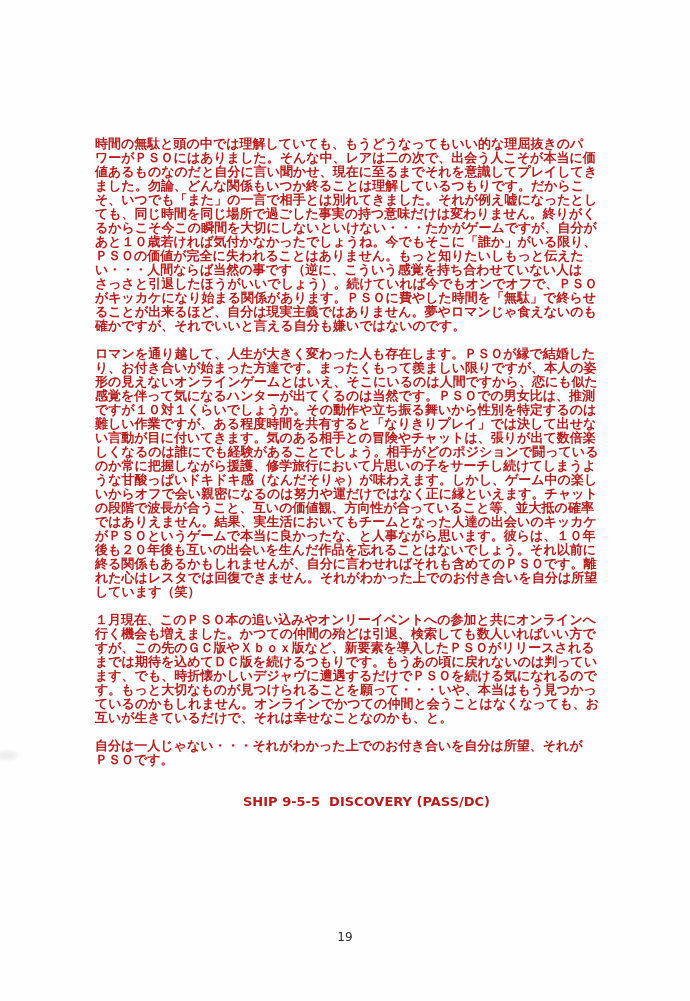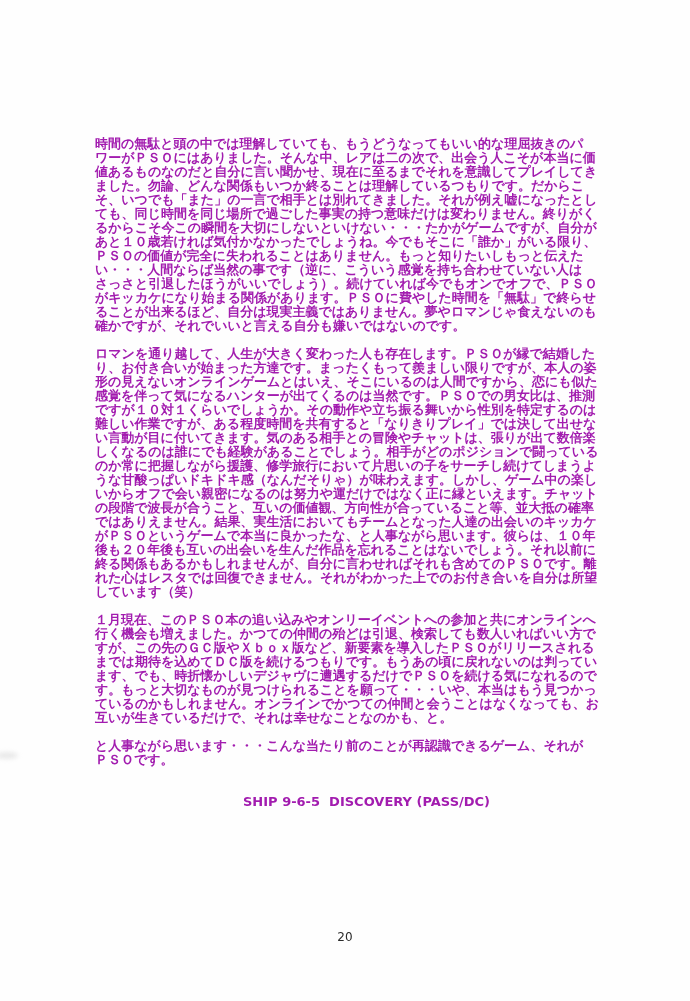--- a/index.html
+++ b/index.html
@@ -16,21 +16,21 @@
     font-family: "DejaVu Sans", sans-serif;
   }
   .text-block {
     position: absolute;
     left: 95px;
     top: 137px;
     width: 516px;
     font-size: 13px;
     line-height: 14px;
     font-weight: 700;
-    color: #a21caf;
+    color: #b91c1c;
     letter-spacing: 0px;
   }
   .text-block p {
     margin: 0 0 14px 0;
     white-space: pre-line;
     text-align: left;
   }
   .signature {
     margin-top: 26px !important;
     padding-left: 92px;
@@ -103,22 +103,22 @@
 れた心はレスタでは回復できません。それがわかった上でのお付き合いを自分は所望
 しています（笑）</p>
     <p>１月現在、このＰＳＯ本の追い込みやオンリーイベントへの参加と共にオンラインへ
 行く機会も増えました。かつての仲間の殆どは引退、検索しても数人いればいい方で
 すが、この先のＧＣ版やＸｂｏｘ版など、新要素を導入したＰＳＯがリリースされる
 までは期待を込めてＤＣ版を続けるつもりです。もうあの頃に戻れないのは判ってい
 ます、でも、時折懐かしいデジャヴに遭遇するだけでＰＳＯを続ける気になれるので
 す。もっと大切なものが見つけられることを願って・・・いや、本当はもう見つかっ
 ているのかもしれません。オンラインでかつての仲間と会うことはなくなっても、お
 互いが生きているだけで、それは幸せなことなのかも、と。</p>
-    <p>と人事ながら思います・・・こんな当たり前のことが再認識できるゲーム、それが
+    <p>自分は一人じゃない・・・それがわかった上でのお付き合いを自分は所望、それが
 ＰＳＯです。</p>
-    <p class="ship">SHIP 9-6-5  DISCOVERY (PASS/DC)</p>
+    <p class="ship">SHIP 9-5-5  DISCOVERY (PASS/DC)</p>
   </div>
 
-  <div class="page-number">20</div>
+  <div class="page-number">19</div>
 
   <div class="smudge"></div>
 
 </div>
 
 </body></html>

